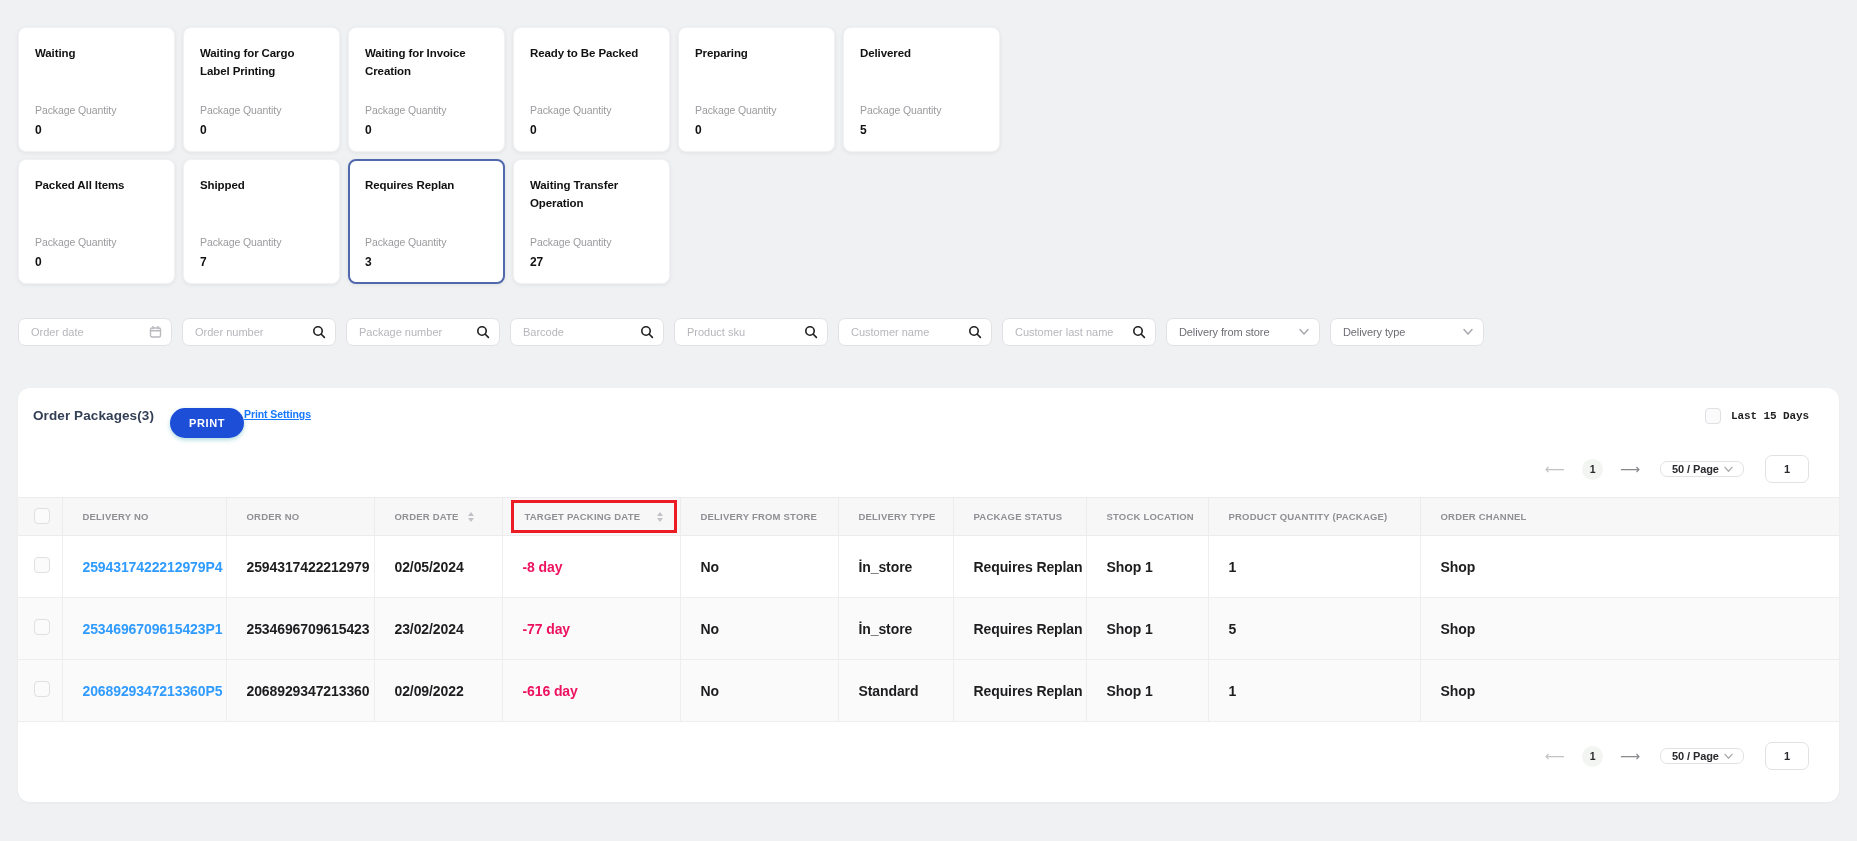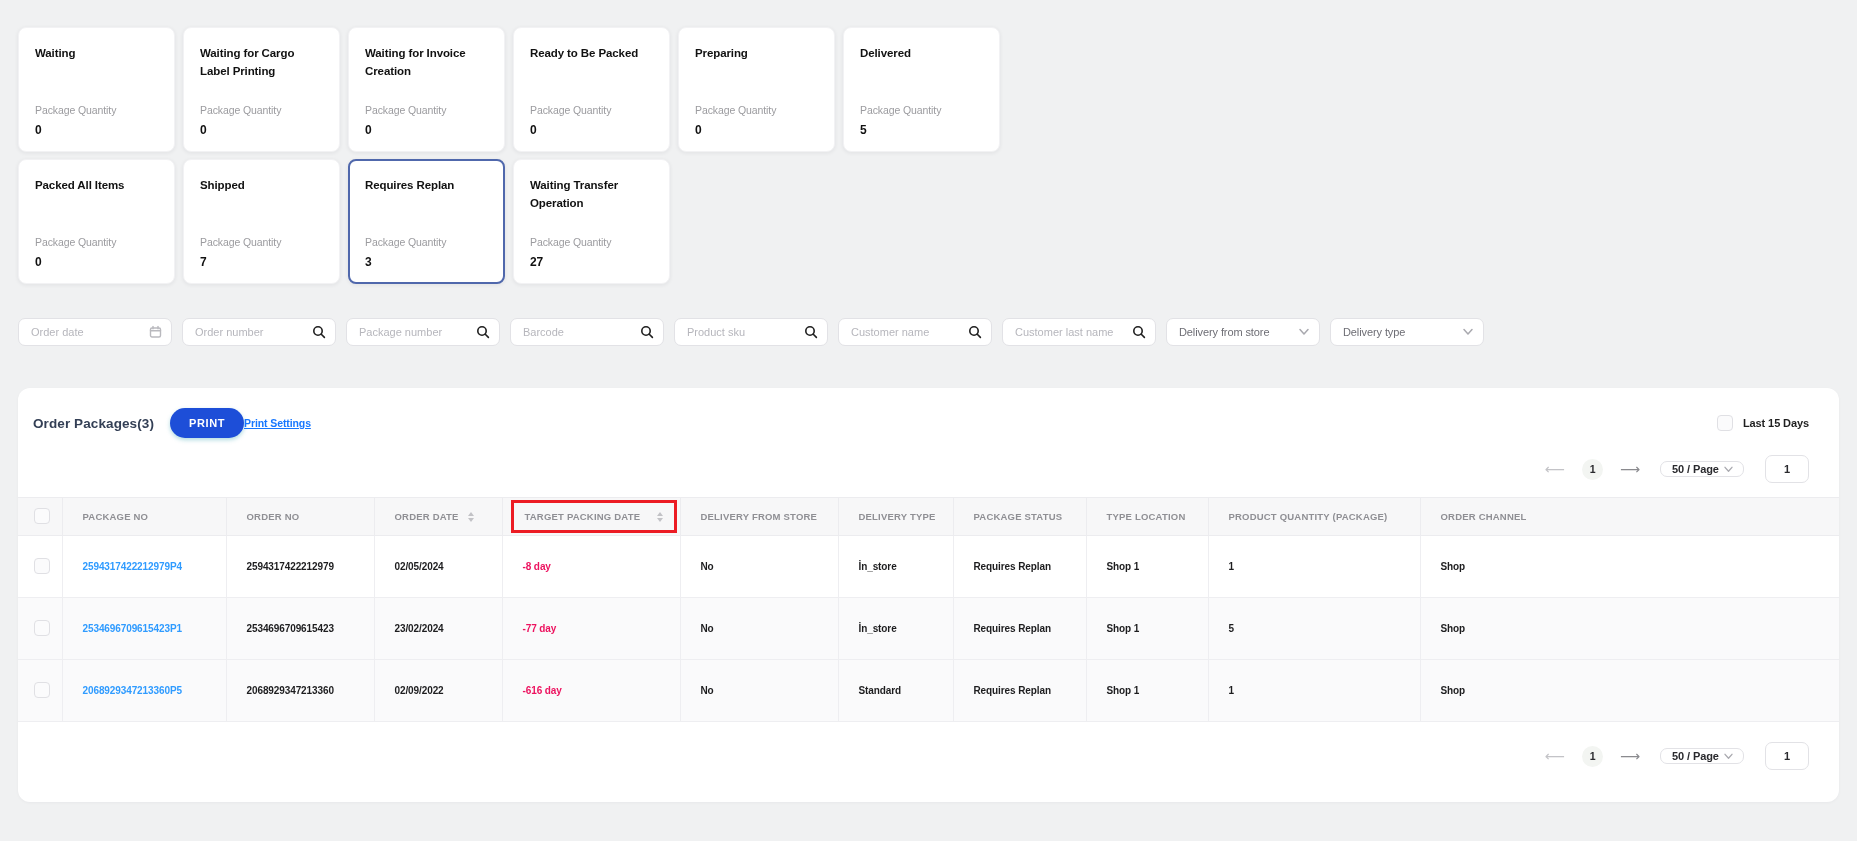--- a/index.html
+++ b/index.html
@@ -48,30 +48,30 @@
   .filter .f-icon { position:absolute; right:9px; top:50%; transform:translateY(-50%); display:flex; }
   .filter.select { display:flex; align-items:center; cursor:pointer; }
   .filter.select .sel-text { padding-left:12px; font-size:11px; color:#6d6d74; }
 
   
   .panel {
     margin:42px 18px 0; background:#fff; border-radius:12px;
     height:414px; box-shadow:0 1px 3px rgba(30,30,40,.04);
     display:flex; flex-direction:column;
   }
-  .panel-head { display:flex; align-items:center; padding:20px 30px 0 15px; }
+  .panel-head { display:flex; align-items:flex-start; padding:20px 30px 0 15px; }
   .panel-title { font-size:13.5px; font-weight:bold; color:#333f55; letter-spacing:0.1px; }
   .print-btn {
     margin-left:16px; height:30px; padding:0 19px; border:none; cursor:pointer;
     background:#1d4ed8; color:#fff; font-weight:bold; font-size:11px;
     letter-spacing:0.6px; border-radius:16px; font-family:inherit;
     box-shadow:0 2px 4px rgba(31,152,165,.35);
   }
   .settings-link { margin-left:0; font-size:10.5px; font-weight:bold; color:#1677ff; text-decoration:underline; cursor:pointer; }
-  .last15 { margin-left:auto; display:flex; align-items:center; gap:10px; cursor:default; }
+  .last15 { margin-left:auto; display:flex; align-items:center; gap:10px; cursor:default;font-family:Liberation Mono, monospace; }
   .checkbox {
     display:inline-block; width:16px; height:16px; border-radius:4px;
     border:1px solid #e0e0e4; background:#fbfbfc; cursor:pointer;
   }
   .last15-label { font-size:11px; color:#1f1f1f; font-weight:bold; }
 
   
   .pager { display:flex; align-items:center; justify-content:flex-end; padding-right:30px; gap:17px; }
   .pager.top { margin-top:17px; }
   .pager.bottom { margin-top:20px; padding-bottom:22px; }
@@ -100,21 +100,21 @@
   thead th {
     height:38px; background:#f7f7f8; text-align:left;
     font-size:9.5px; font-weight:bold; color:#8f8f94; letter-spacing:0.2px;
     padding-left:20px; border-top:1px solid #ececef;
     border-bottom:1px solid #ececef; border-right:1px solid #ececef;
     white-space:nowrap; overflow:visible;
   }
   thead th:last-child { border-right:none;margin-top:8px; }
   thead th.cb-cell, tbody td.cb-cell { padding-left:16px; }
   tbody td {
-    height:62px; font-size:10px; font-weight:bold; color:#1d1d1f;
+    height:62px; font-size:14px; font-weight:bold; color:#1d1d1f;
     padding-left:20px; border-bottom:1px solid #eeeef1; border-right:1px solid #eeeef1;
     white-space:nowrap;
   }
   tbody td:last-child { border-right:none; }
   tbody tr.alt { background:#fafafb; }
   .sort-wrap { display:inline-flex; align-items:center; gap:9px; }
   .sort-icon { display:inline-flex; flex-direction:column; gap:2px; }
   .sort-icon .up { width:0; height:0; border-left:3.5px solid transparent; border-right:3.5px solid transparent; border-bottom:4px solid #c2c2c6; }
   .sort-icon .dn { width:0; height:0; border-left:3.5px solid transparent; border-right:3.5px solid transparent; border-top:4px solid #c2c2c6; }
   th.highlight-cell { padding-left:8px; }
@@ -311,21 +311,21 @@
           <col style="width:158px">
           <col style="width:115px">
           <col style="width:133px">
         <col style="width:122px">
           <col style="width:212px">
           <col>
       </colgroup>
       <thead>
         <tr>
           <th class="cb-cell"><span class="checkbox"></span></th>
-          <th>PACKAGE NO</th>
+          <th>DELIVERY NO</th>
           <th>ORDER NO</th>
           <th>
             <span class="sort-wrap">
               <span>ORDER DATE</span>
               <span class="sort-icon">
                   <span class="up"></span>
                   <span class="dn"></span>
                 </span>
             </span>
           </th>
@@ -334,21 +334,21 @@
               <span>TARGET PACKING DATE</span>
               <span class="sort-icon">
                   <span class="up"></span>
                   <span class="dn"></span>
                 </span>
             </span>
           </th>
           <th>DELIVERY FROM STORE</th>
           <th>DELIVERY TYPE</th>
           <th>PACKAGE STATUS</th>
-          <th>TYPE LOCATION</th>
+          <th>STOCK LOCATION</th>
           <th>PRODUCT QUANTITY (PACKAGE)</th>
           <th>ORDER CHANNEL</th>
         </tr>
       </thead>
       <tbody>
         <tr>
           <td class="cb-cell"><span class="checkbox"></span></td>
           <td><a class="pkg-link">2594317422212979P4</a></td>
           <td>2594317422212979</td>
           <td>02/05/2024</td>

